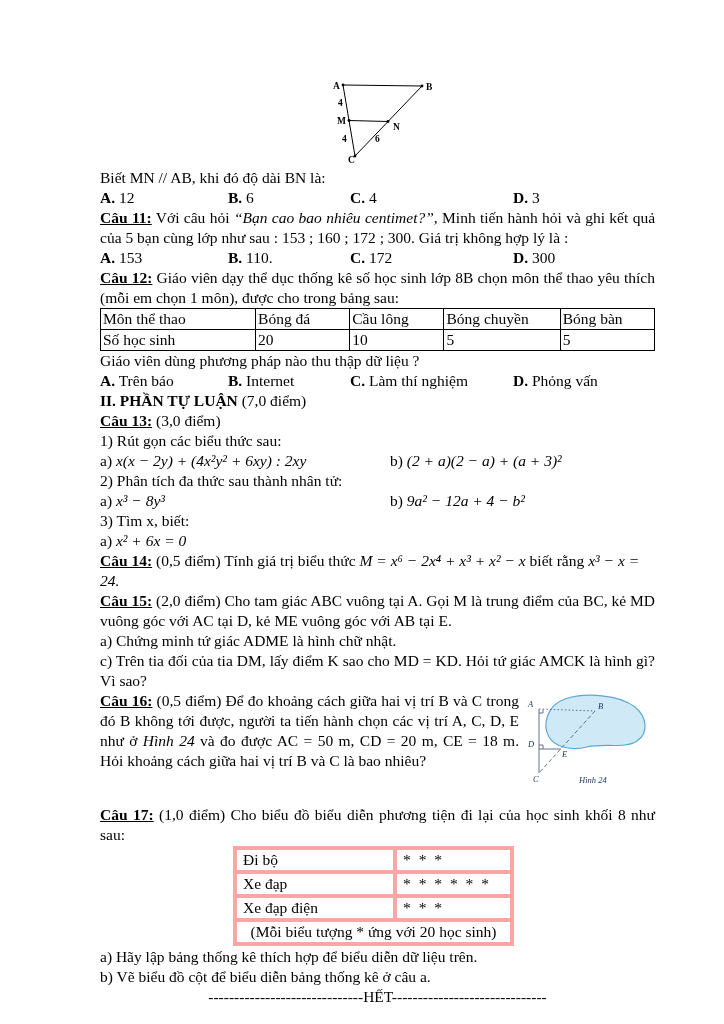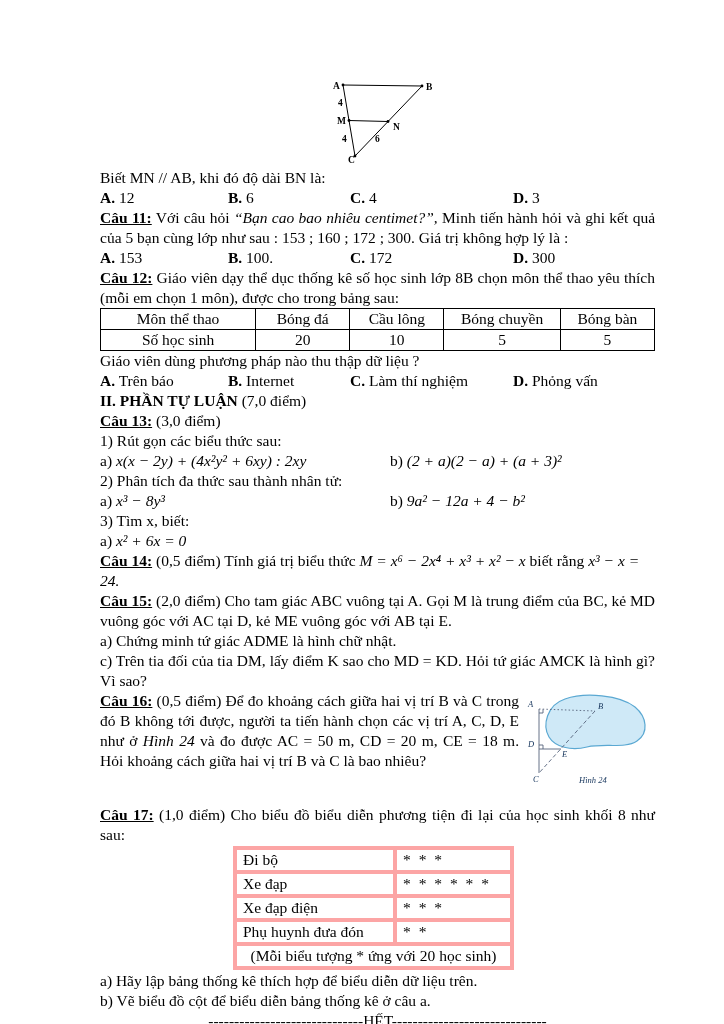--- a/index.html
+++ b/index.html
@@ -12,21 +12,21 @@
   .page { width:724px; height:1024px; padding:0 69px 2px 100px; overflow:hidden; }
   p { margin:0; }
   .jus { text-align:justify; }
   .qlabel { font-weight:bold; text-decoration:underline; }
   .letter { font-weight:bold; }
   .bold { font-weight:bold; }
   .math { font-style:italic; }
   .opts { display:grid; grid-template-columns:128px 122px 163px 1fr; }
   .fig-tri { display:block; margin:72px 0 4px 198px; }
   table.stats { border-collapse:collapse; width:100%; margin:0; table-layout:fixed; }
-  table.stats td { border:1px solid #000; text-align:center; height:20px; padding:0 2px; }
+  table.stats td { border:1px solid #000; text-align:left; height:20px; padding:0 2px; }
   .ab-row { display:grid; grid-template-columns:290px 1fr; }
   .q16-wrap::after { content:""; display:block; clear:both; }
   .fig-pond { float:right; margin:2px 0 2px 6px; }
   .q17-head { margin-top:16px; }
   table.picto { border-collapse:collapse; width:277px; margin:1px 0 1px 133px; table-layout:fixed; }
   table.picto td { border:4px solid #fca5a5; height:20px; padding:0 6px; overflow:hidden; white-space:nowrap; }
   table.picto td.stars { letter-spacing:2px; }
   table.picto td.note { text-align:center; padding:0 2px; }
   .het { text-align:center; }
 </style>
@@ -65,21 +65,21 @@
   <div class="opts">
     <span><b class="letter">A.</b> <span>12</span></span>
     <span><b class="letter">B.</b> <span>6</span></span>
     <span><b class="letter">C.</b> <span>4</span></span>
     <span><b class="letter">D.</b> <span>3</span></span>
   </div>
 
   <p class="jus"><span class="qlabel">Câu 11:</span><span> Với câu hỏi </span><i>“Bạn cao bao nhiêu centimet?”,</i><span> Minh tiến hành hỏi và ghi kết quả của 5 bạn cùng lớp như sau : 153 ; 160 ; 172 ; 300. Giá trị không hợp lý là :</span></p>
   <div class="opts">
     <span><b class="letter">A.</b> <span>153</span></span>
-    <span><b class="letter">B.</b> <span>100.</span></span>
+    <span><b class="letter">B.</b> <span>110.</span></span>
     <span><b class="letter">C.</b> <span>172</span></span>
     <span><b class="letter">D.</b> <span>300</span></span>
   </div>
 
   <p class="jus"><span class="qlabel">Câu 12:</span><span> Giáo viên dạy thể dục thống kê số học sinh lớp 8B chọn môn thể thao yêu thích (mỗi em chọn 1 môn), được cho trong bảng sau:</span></p>
   <table class="stats">
     <colgroup>
         <col style="width:28%">
         <col style="width:17%">
         <col style="width:17%">
@@ -174,24 +174,20 @@
     </tr>
     <tr>
       <td>Xe đạp</td>
       <td class="stars">* * * * * *</td>
     </tr>
     <tr>
       <td>Xe đạp điện</td>
       <td class="stars">* * *</td>
     </tr>
     <tr>
-      <td>Phụ huynh đưa đón</td>
-      <td class="stars">* *</td>
-    </tr>
-    <tr>
       <td class="note" colspan="2">(Mỗi biểu tượng * ứng với 20 học sinh)</td>
     </tr>
   </tbody>
     </table>
   <p>a) Hãy lập bảng thống kê thích hợp để biểu diễn dữ liệu trên.</p>
   <p>b) Vẽ biểu đồ cột để biểu diễn bảng thống kê ở câu a.</p>
 
   <p class="het">------------------------------HẾT------------------------------</p>
 
 </div>

